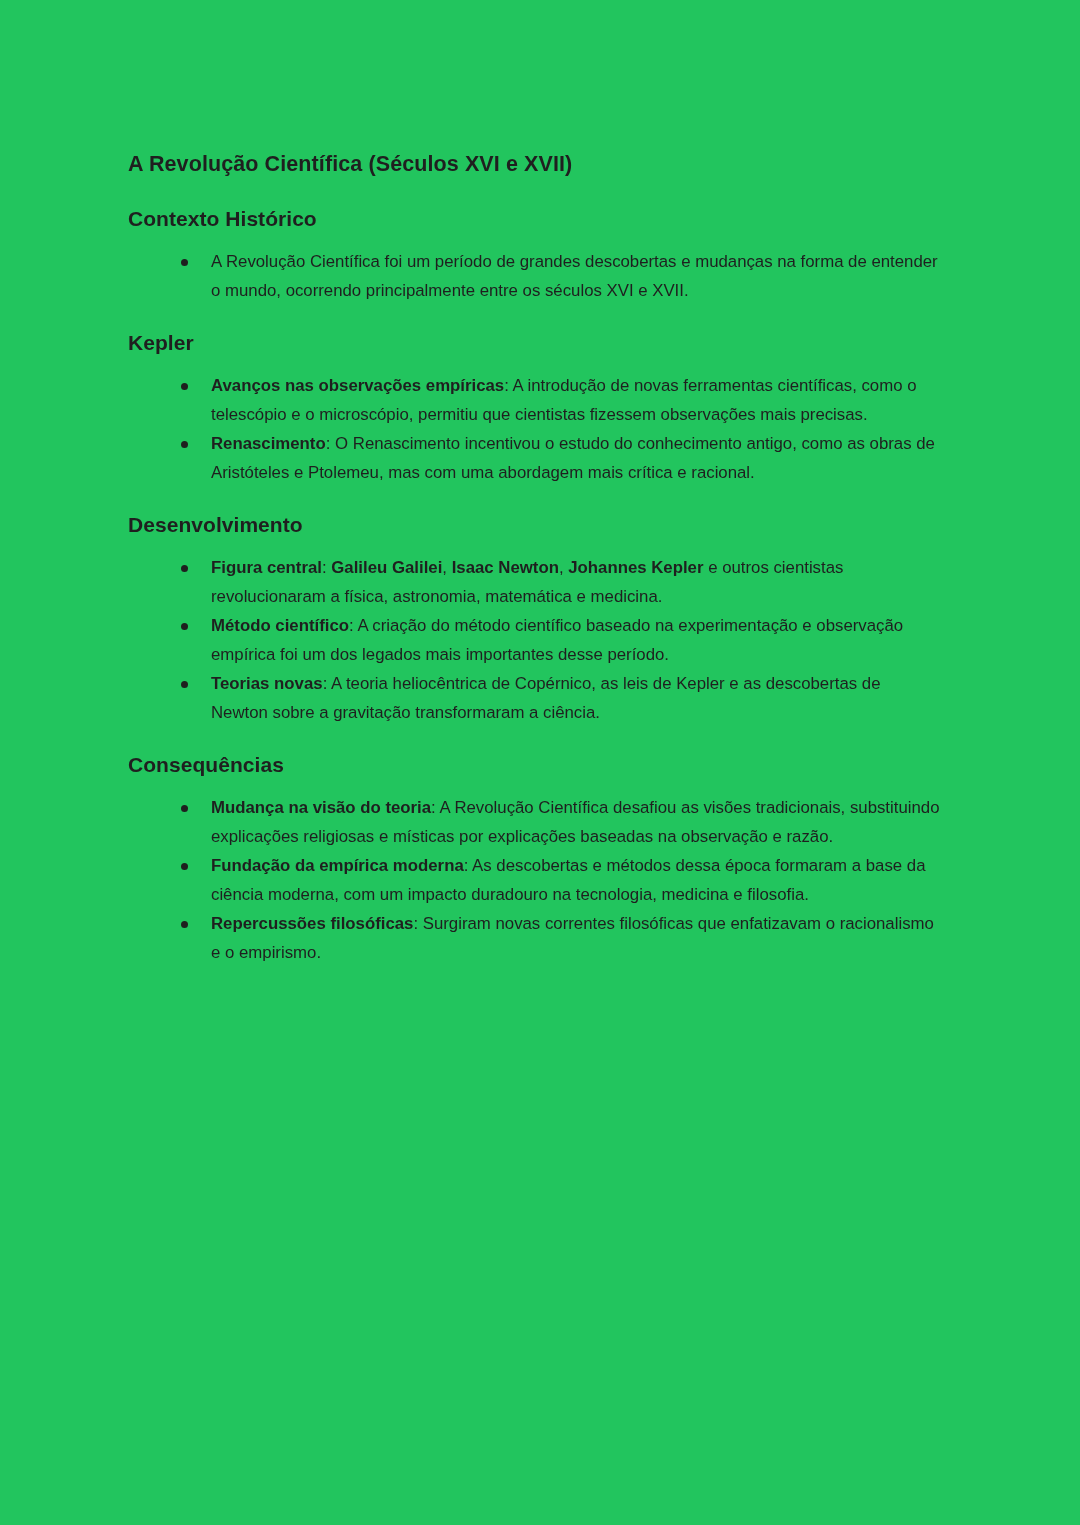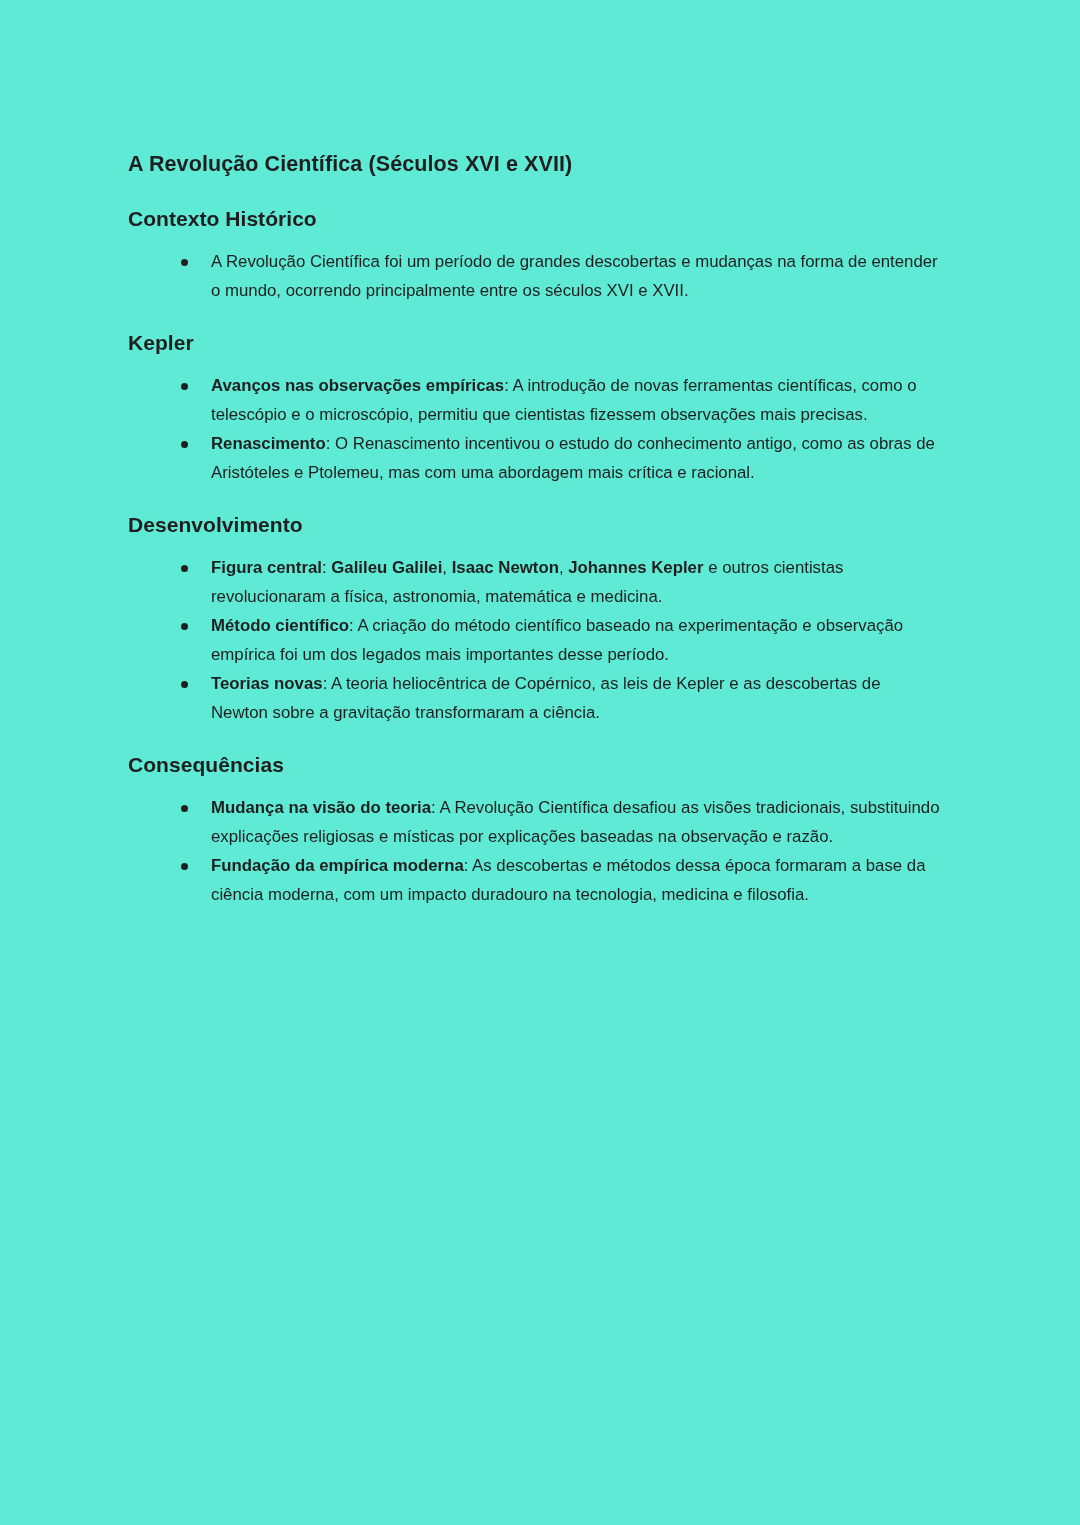--- a/index.html
+++ b/index.html
@@ -6,21 +6,21 @@
   html, body {
     margin: 0;
     padding: 0;
     background: #ffffff;
   }
 
   .page {
     position: relative;
     width: 1080px;
     height: 1525px;
-    background: #5eead4;
+    background: #22c55e;
     box-sizing: border-box;
     overflow: hidden;
     font-family: "Liberation Sans", "DejaVu Sans", sans-serif;
     color: #1f1f1f;
   }
 
   .doc-body {
     position: absolute;
     left: 128px;
     top: 150px;
@@ -136,17 +136,20 @@
 
     <div class="section">
       <h2 class="section-heading">Consequências</h2>
       <ul class="bullet-list">
         <li>
           <span class="lead">Mudança na visão do teoria</span><span>: A Revolução Científica desafiou as visões tradicionais, substituindo explicações religiosas e místicas por explicações baseadas na observação e razão.</span>
         </li>
         <li>
           <span class="lead">Fundação da empírica moderna</span><span>: As descobertas e métodos dessa época formaram a base da ciência moderna, com um impacto duradouro na tecnologia, medicina e filosofia.</span>
         </li>
+        <li>
+          <span class="lead">Repercussões filosóficas</span><span>: Surgiram novas correntes filosóficas que enfatizavam o racionalismo e o empirismo.</span>
+        </li>
       </ul>
     </div>
 
   </div>
 </div>
 
 </body></html>

